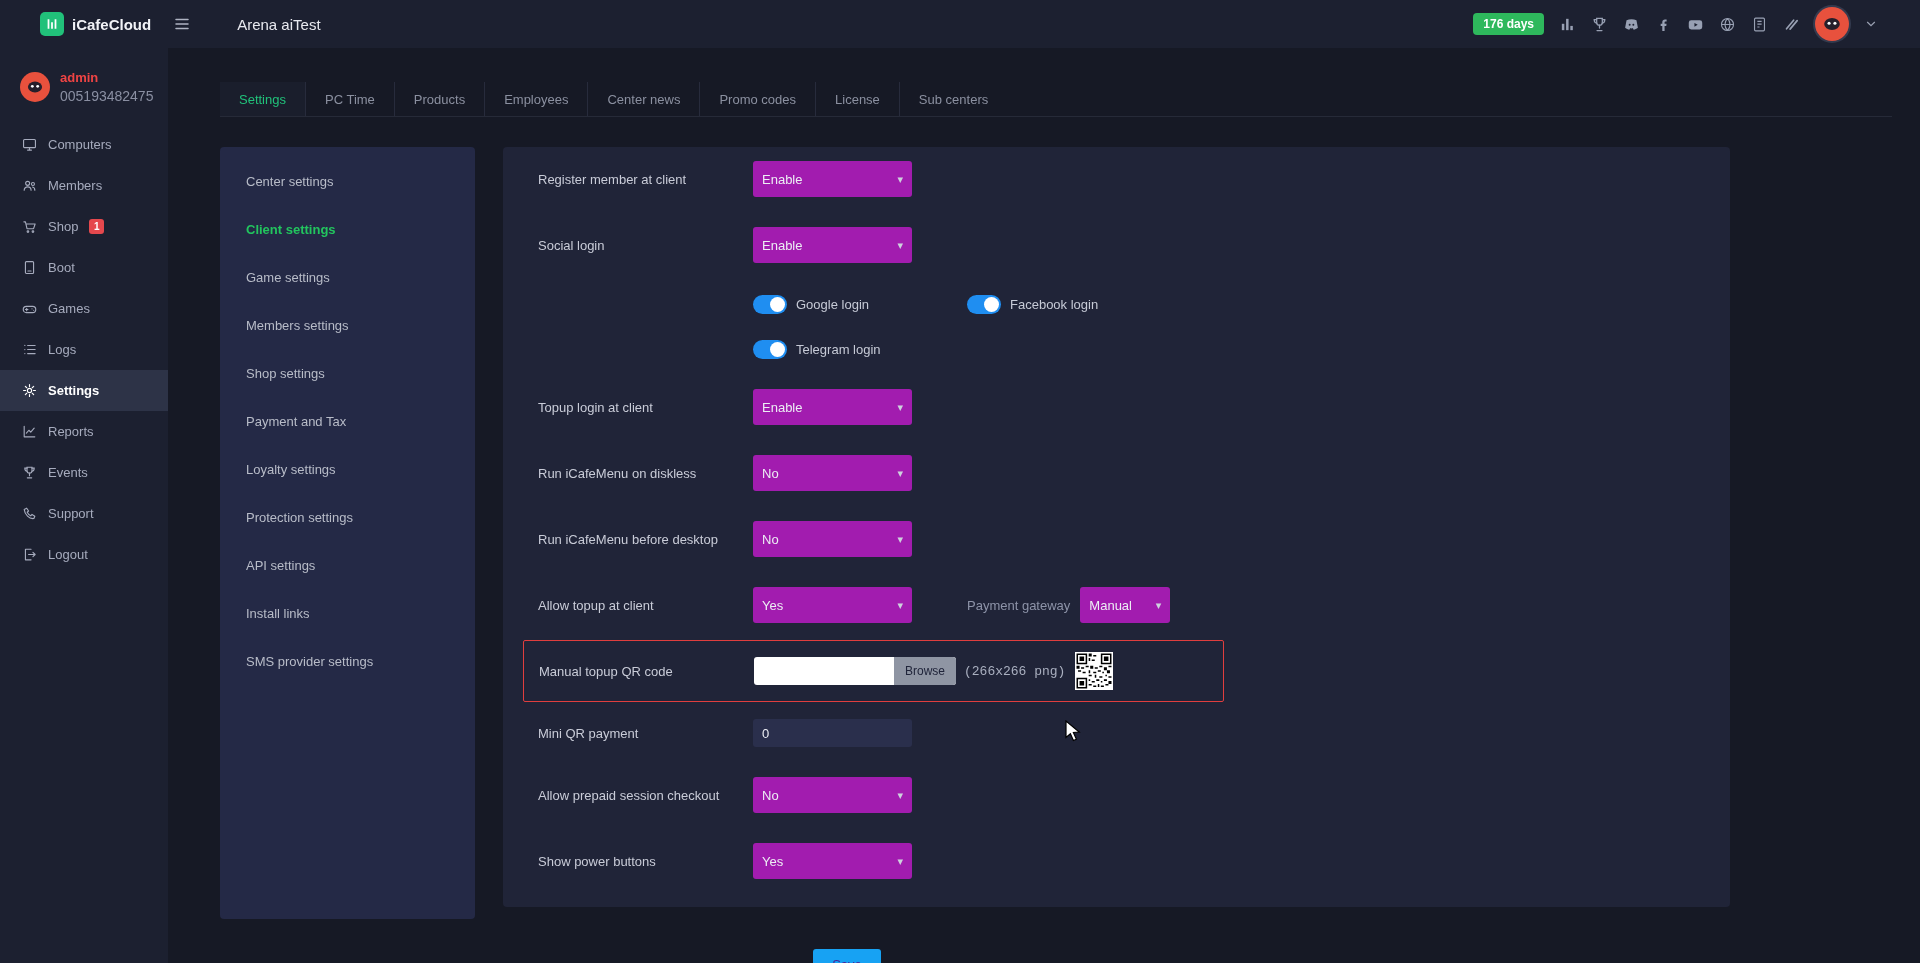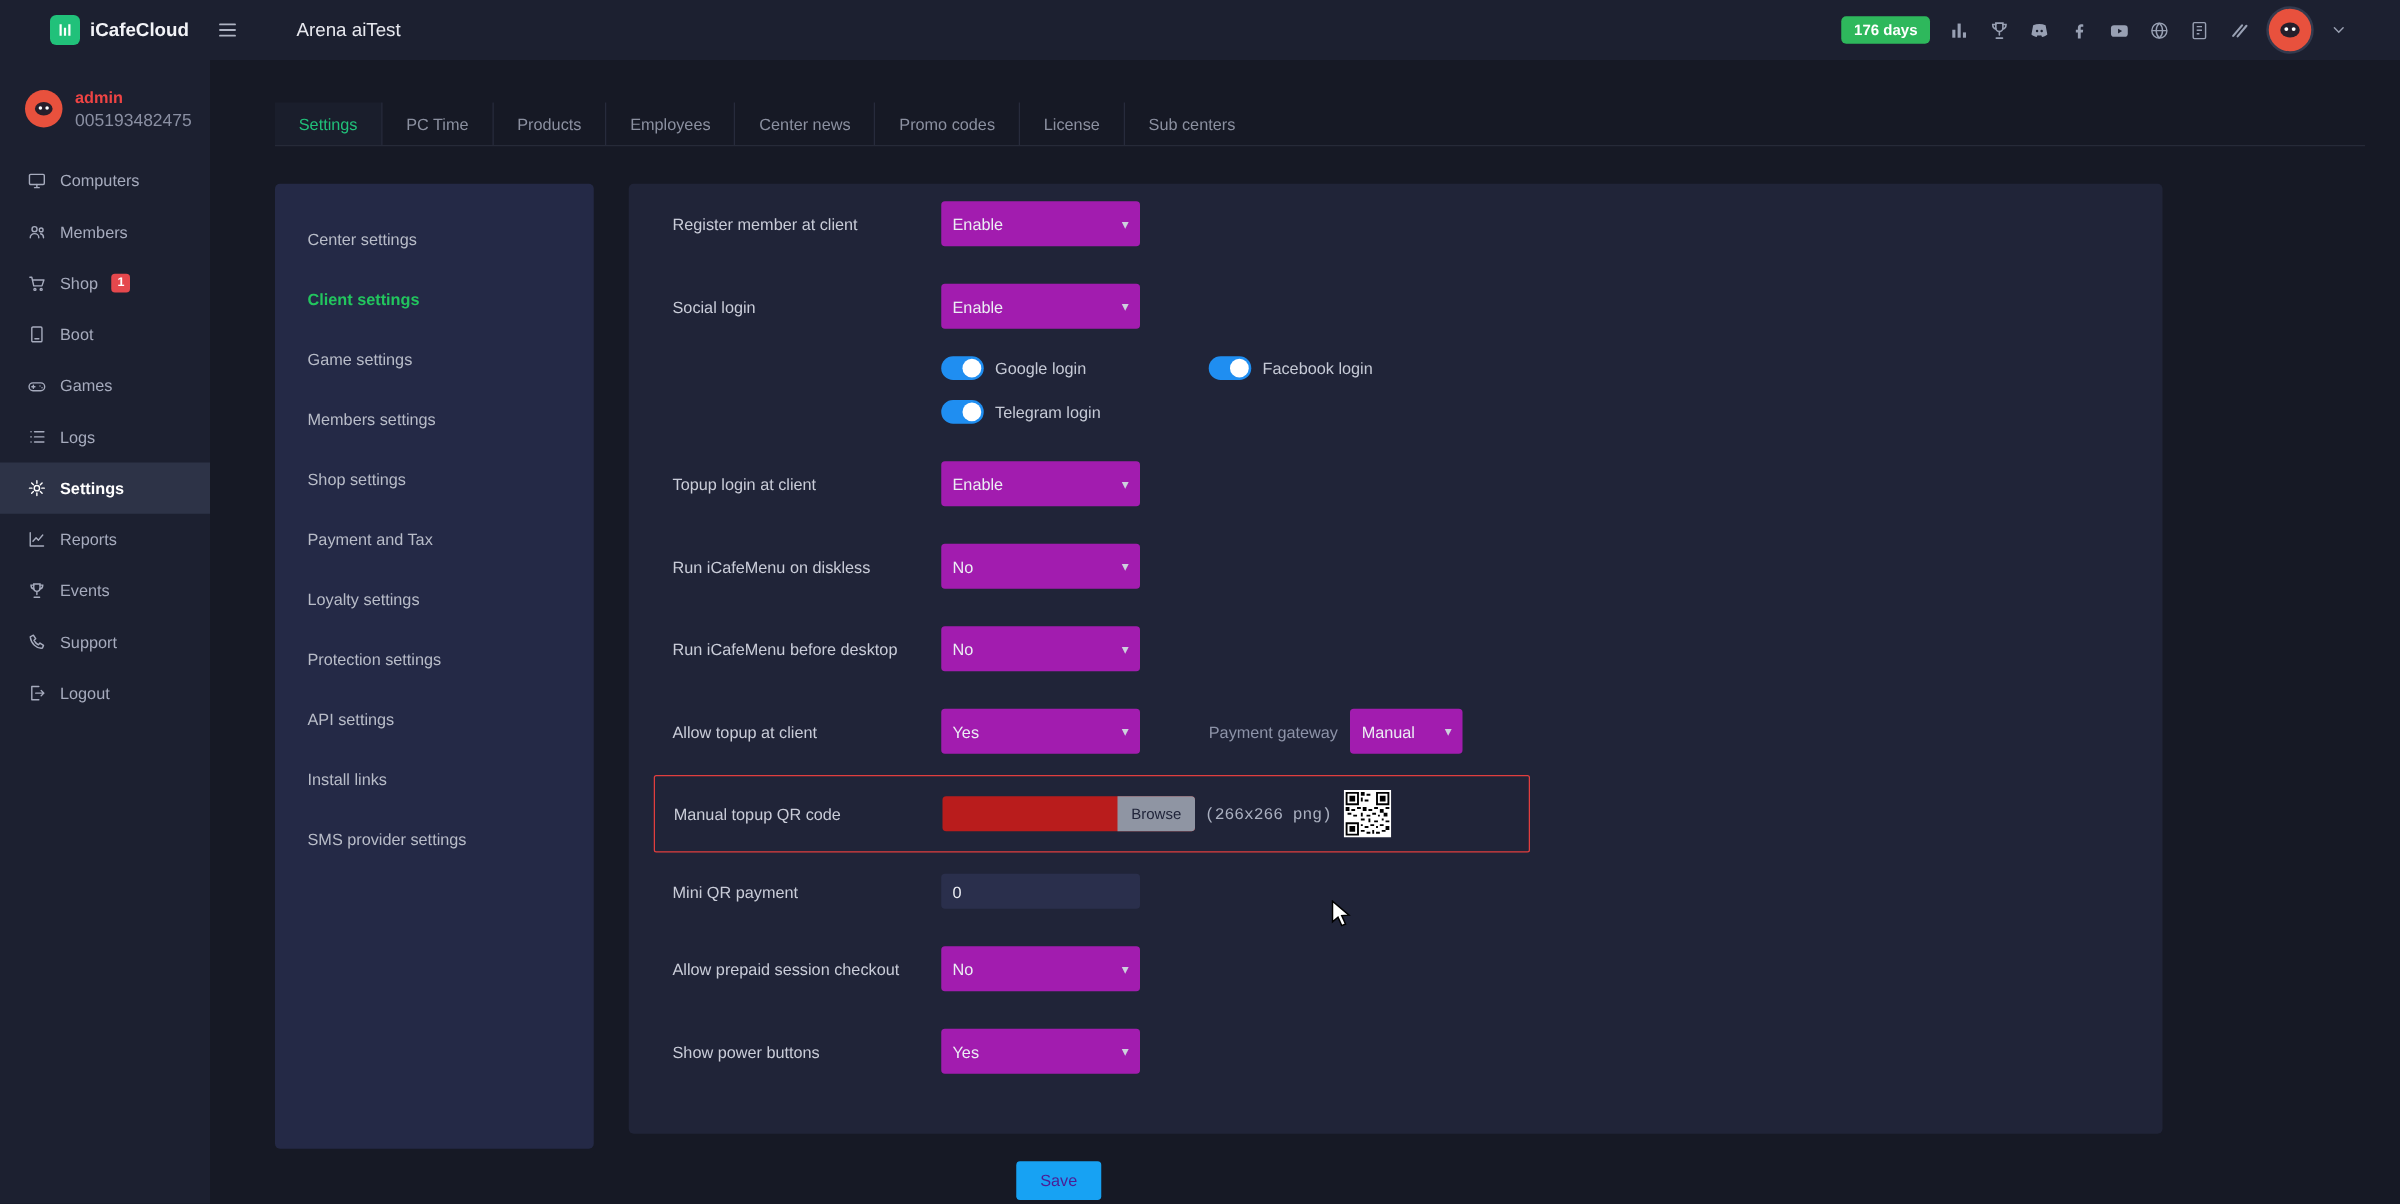--- a/index.html
+++ b/index.html
@@ -68,21 +68,21 @@
     padding:0 19px; height:34px; display:flex; align-items:center;
     color:#8b90a0; cursor:pointer; font-size:13px;
   }
   .tab + .tab { border-left:1px solid #272b3c; }
   .tab.active { color:#21c17a; background:#1a1e2c; }
 
   
   .content { display:flex; gap:28px; margin:30px 28px 0 52px; align-items:flex-start; }
   .settings-nav {
     width:255px; background:#242946; border-radius:4px;
-    height:772px; padding-top:20px; flex-shrink:0;
+    height:772px; padding-top:10px; flex-shrink:0;
   }
   .settings-nav-item {
     height:48px; display:flex; align-items:center; padding-left:26px;
     color:#b8bcc8; cursor:pointer; font-size:13px;
   }
   .settings-nav-item.active { color:#22c55e; font-weight:bold; }
 
   .card {
     width:1227px; background:#202438; border-radius:4px;
     height:760px; padding-top:14px;
@@ -94,37 +94,37 @@
   .select {
     width:159px; height:36px; background:#a21caf; border-radius:3px;
     display:flex; align-items:center; justify-content:space-between;
     padding:0 9px; color:#eceef4; font-size:13px; cursor:pointer;
   }
   .select .caret { color:#cdd1dd; font-size:11px; }
   .select.small { width:90px; }
   .inline-label { color:#8d93a8; font-size:13px; margin-left:55px; margin-right:10px; }
 
   .toggle-grid { display:grid; grid-template-columns:214px 214px; row-gap:16px; }
-  .toggle-item { display:flex; align-items:center; gap:9px; cursor:pointer; }
+  .toggle-item { display:flex; align-items:center; gap:9px; cursor:pointer;margin-top:10px; }
   .switch {
     width:34px; height:19px; border-radius:10px; background:#1f8ef1;
     position:relative; flex-shrink:0;
   }
   .switch .knob {
     width:15px; height:15px; border-radius:50%; background:#fff;
     position:absolute; top:2px; right:2px;
   }
   .toggle-label { color:#c6cad6; font-size:13px; }
 
   .highlight-row {
     border:1.5px solid #e03e3e; width:701px; margin-left:20px;
     padding:11px 0 11px 15px; border-radius:2px;
     margin-top:-13px; margin-bottom:17px;
   }
-  .file-input { width:202px; height:28px; background:#b91c1c; border-radius:3px;
+  .file-input { width:202px; height:28px; background:#ffffff; border-radius:3px;
     display:flex; align-items:center; justify-content:flex-end; cursor:pointer; }
   .browse-btn {
     width:62px; height:28px; background:#8f95a3; color:#20243a; font-size:12px;
     border:none; border-radius:0 3px 3px 0; cursor:pointer;
     font-family:"Liberation Sans", sans-serif;
   }
   .hint { color:#aab0c0; font-size:13px; margin-left:8px;font-family:Liberation Mono, monospace; }
   .qr { margin-left:10px; display:flex; }
 
   .text-input {

